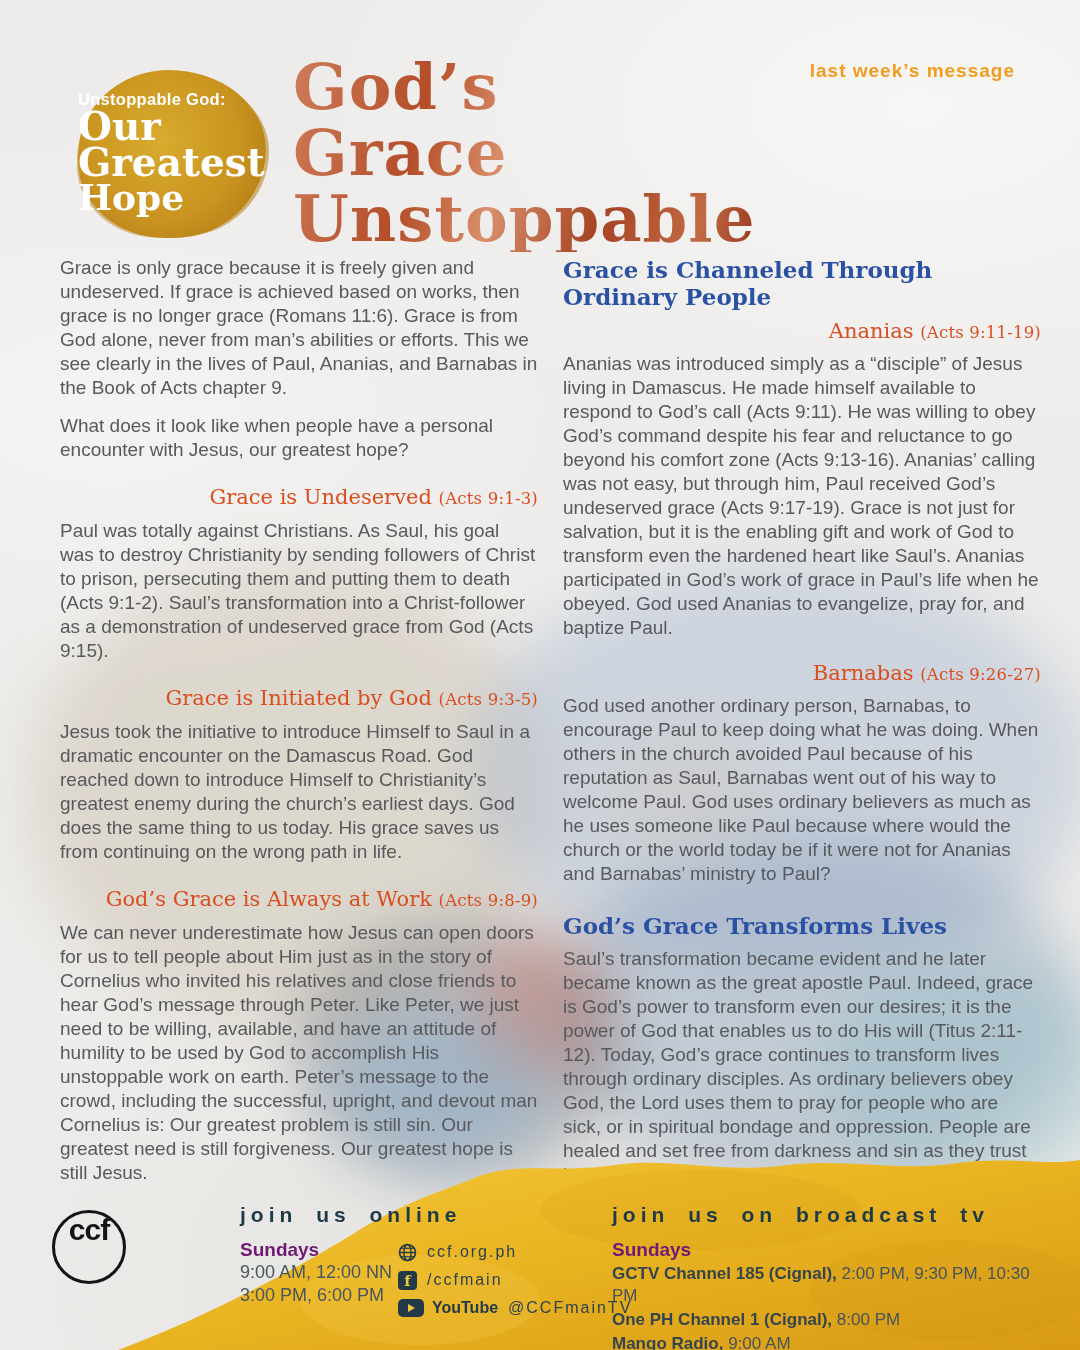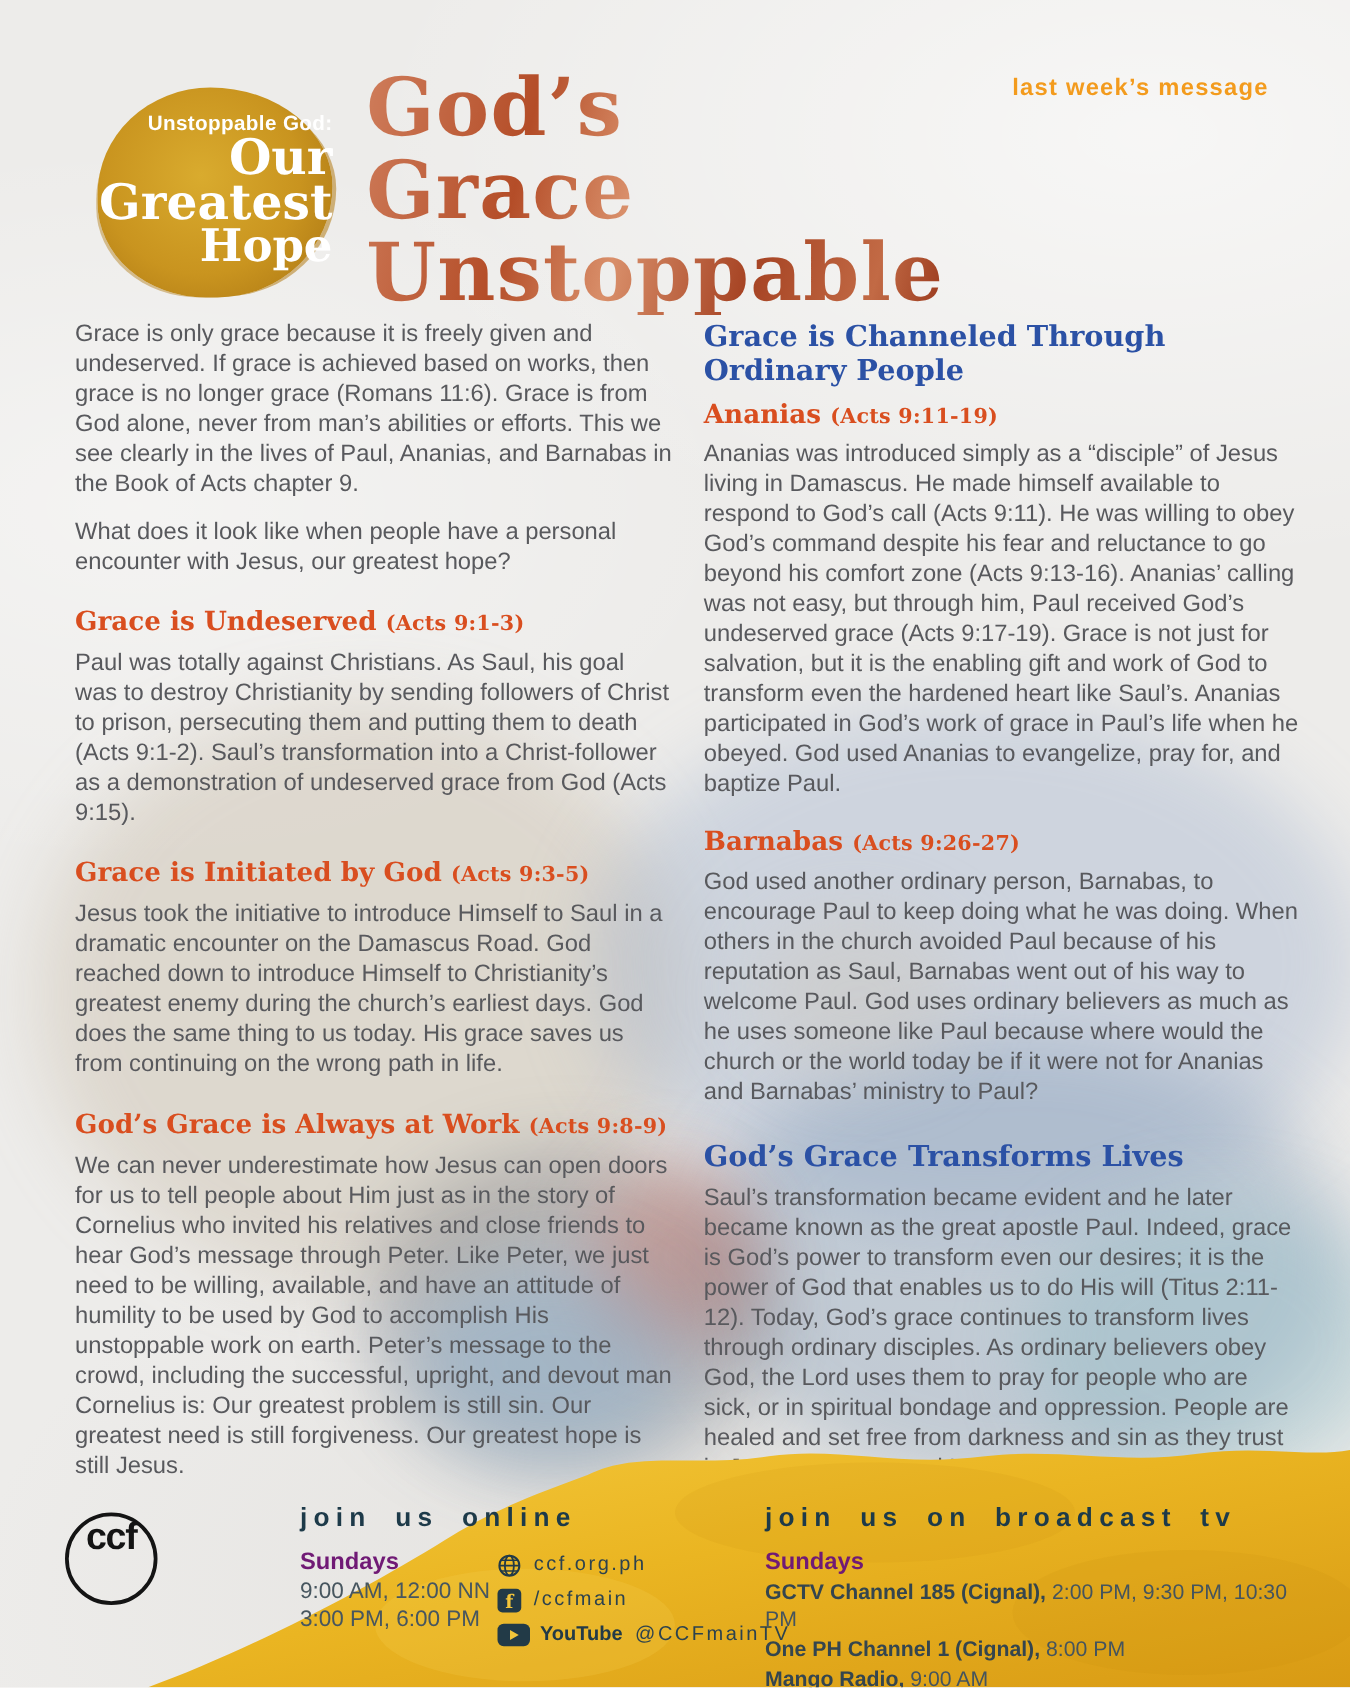--- a/index.html
+++ b/index.html
@@ -22,43 +22,43 @@
   .w-crowd {left:290px;top:920px;width:330px;height:260px;background:rgba(82,90,104,.30);}
   .w-red   {left:470px;top:930px;width:140px;height:150px;background:rgba(196,98,82,.35);}
   .w-ltblu {left:330px;top:1010px;width:220px;height:160px;background:rgba(120,170,210,.35);}
   .w-hand  {left:600px;top:730px;width:170px;height:130px;background:rgba(205,200,190,.45);}
 
   
   .badge{position:absolute;left:78px;top:70px;width:188px;height:168px;z-index:2;
     background:radial-gradient(circle at 44% 42%, #d9ab2e 0%, #c9941f 55%, #b07b15 88%);
     border-radius:49% 53% 50% 47%/52% 48% 54% 46%;
     box-shadow:6px 2px 0 -3px rgba(178,124,22,.55), -5px 4px 0 -4px rgba(178,124,22,.45);
-    text-align:right;color:#fff;}
+    text-align:left;color:#fff;}
   .badge-kicker{margin-top:20px;font-size:16.5px;font-weight:bold;letter-spacing:.3px;}
   .badge-serif{font-family:"DejaVu Serif",serif;font-weight:bold;line-height:.92;}
   .badge-l1{font-size:39px;margin-top:0;}
   .badge-l2{font-size:39px;}
   .badge-l3{font-size:36px;}
 
   .title{position:absolute;left:293px;top:54px;z-index:2;margin:0;
     font-family:"DejaVu Serif",serif;font-weight:bold;font-size:64px;line-height:66px;
     letter-spacing:1px;
     background:linear-gradient(104deg,#cf7d5b 0%,#b44d28 28%,#d98f6a 46%,#a64323 68%,#c26a45 88%,#99391c 100%);
     -webkit-background-clip:text;background-clip:text;color:transparent;}
   .tag{position:absolute;right:65px;top:60px;z-index:2;font-size:19px;font-weight:bold;
     letter-spacing:1px;color:#f39b1d;}
 
   
   .col{position:absolute;top:256px;width:478px;z-index:2;font-size:19px;line-height:24px;}
   .col-left{left:60px;}
   .col-right{left:563px;}
   .col p{margin:0 0 0 0;}
   .p-gap{margin-top:14px !important;}
-  .sec{margin:22px 0 7px 0;font-family:"DejaVu Serif",serif;font-weight:bold;
-    font-size:21px;line-height:26px;color:#d94e1f;}
+  .sec{margin:22px 0 7px 0;font-family:"DejaVu Serif",serif;font-weight:normal;
+    font-size:21px;line-height:26px;color:#d94e1f;text-align:right;}
   .sec .ref{font-size:16.5px;letter-spacing:.2px;}
   .sec-blue{color:#2b51a5;font-size:23px;line-height:27px;margin:0 0 8px 0;
     font-family:"DejaVu Serif",serif;font-weight:bold;}
   .sec-blue2{margin-top:26px;}
   .sub{margin:20px 0 6px 0;}
   .first{margin-top:0;}
   .closing{margin-top:20px !important;}
 
   
   .gold-band{position:absolute;left:0;bottom:0;width:1080px;height:200px;z-index:3;}

